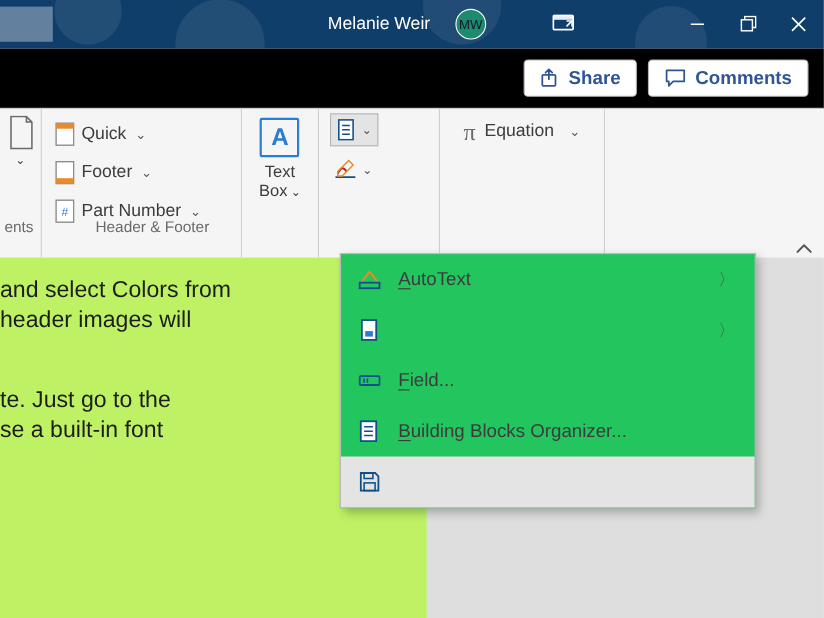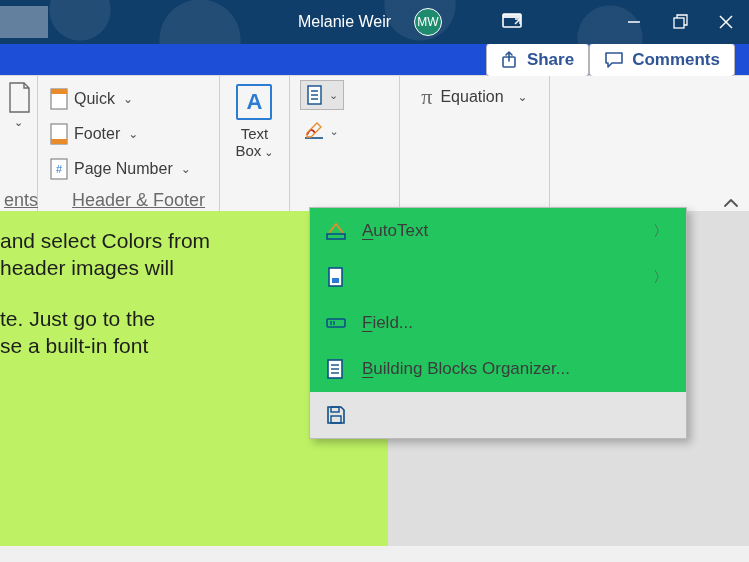--- a/index.html
+++ b/index.html
@@ -19,45 +19,45 @@
   .titlebar .tab {
     width: 48px; height: 32px; background: rgba(255,255,255,0.35); margin-left: 0;
   }
   .titlebar .username {
     position: absolute; left: 298px; top: 50%; transform: translateY(-50%);
     font-size: 16px; color:#fff;
   }
   .titlebar .avatar {
     position:absolute; left:414px; top:50%; transform:translateY(-50%);
     width:28px; height:28px; border-radius:50%; background:#1e8a6e;
-    color:#ffffff; font-size:12px; display:flex; align-items:center; justify-content:center;
+    color:#0f172a; font-size:12px; display:flex; align-items:center; justify-content:center;
     border:1px solid #fff;
   }
   .titlebar .winbtn { width:46px; height:44px; display:flex; align-items:center; justify-content:center; color:#fff; }
   .titlebar .wincontrols { position:absolute; right:0; display:flex; }
   .titlebar .mode-icon { position:absolute; left:490px; top:50%; transform:translateY(-50%); display:flex; align-items:center; justify-content:center; width:44px; height:44px;}
 
   
   .shrow {
-    height: 32px; background:#1d4ed8; display:flex; align-items:center; justify-content:flex-end; padding-right:14px;
+    height: 55px; background:#000000; display:flex; align-items:center; justify-content:flex-end; padding-right:14px;
     border-bottom:1px solid #d9d9d9;
   }
   .shbtn {
     display:flex; align-items:center; gap:8px;
     border:1px solid #b5b5b5; border-radius:4px; padding:6px 14px;
     background:#fff; color:#2f5597; font-size:17px; font-weight:600;
   }
-  .shbtn + .shbtn { }
+  .shbtn + .shbtn { margin-left:10px; }
 
   
   .ribbon {
     height: 135px; background:#f5f5f5; position:relative; display:flex; overflow:visible;
   }
   .group { border-right:1px solid #cfcfcf; display:flex; flex-direction:column; align-items:center; justify-content:flex-start; padding:6px 10px 0 10px; height:135px;}
-  .group .caption { font-size:18px; color:#6a6a6a; position:absolute; bottom:0;text-decoration:underline; }
+  .group .caption { font-size:14px; color:#6a6a6a; position:absolute; bottom:20px; }
 
   .grp-ents { width:38px; border-right:1px solid #cfcfcf; padding-top:6px;}
   .grp-ents .big { width:36px; height:60px; display:flex; flex-direction:column; align-items:center; }
   .grp-ents .caret { font-size:11px; color:#444; margin-top:2px;}
 
   .btnrow { display:flex; align-items:center; gap:6px; color:#3c3c3c; font-size:16px; padding:4px 2px; }
   .btnrow .chev { font-size:12px; color:#555; margin-left:2px; }
   .btnrow .ic { width:18px; height:22px; display:flex; align-items:center; justify-content:center;}
 
   .grp-hf { width:182px; position:relative; align-items:flex-start;}
@@ -196,21 +196,21 @@
           <span>Footer</span>
           <span class="chev">⌄</span>
         </div>
         <div class="btnrow">
           <span class="ic">
               <svg width="18" height="22">
                 <rect x="1" y="1" width="16" height="20" fill="#fff" stroke="#888" stroke-width="1.2"></rect>
                 <text x="9" y="15" font-size="11" font-family="Arial" fill="#2b7cd3" text-anchor="middle">#</text>
               </svg>
             </span>
-          <span>Page Number</span>
+          <span>Part Number</span>
           <span class="chev">⌄</span>
         </div>
       </div>
       <div class="caption" style="width:100%; text-align:center;">Header &amp; Footer</div>
     </div>
 
     <div class="group grp-text">
       <div class="textbox-btn">
         <div style="position:relative;">
           <div class="textbox-square">A</div>
@@ -306,17 +306,17 @@
               <rect x="6" y="12" width="10" height="7" fill="none" stroke="#0e4f8a" stroke-width="1.4"></rect>
             </svg>
         </span>
       </div>
     </div>
   </div>
 
   <div class="docarea">
     <div class="textpane">
       <p><span>and select Colors from</span><br><span>header images will</span></p>
-      <p style="margin-top:23px;"><span>te.  Just go to the</span><br><span>se a built-in font</span></p>
+      <p style="margin-top:45px;"><span>te.  Just go to the</span><br><span>se a built-in font</span></p>
     </div>
     <div class="rightpane"></div>
   </div>
 </div>
 
 </body></html>

